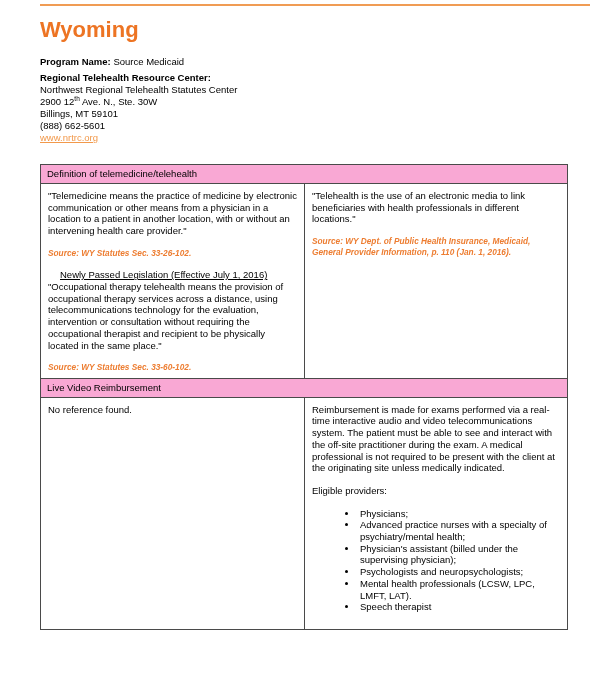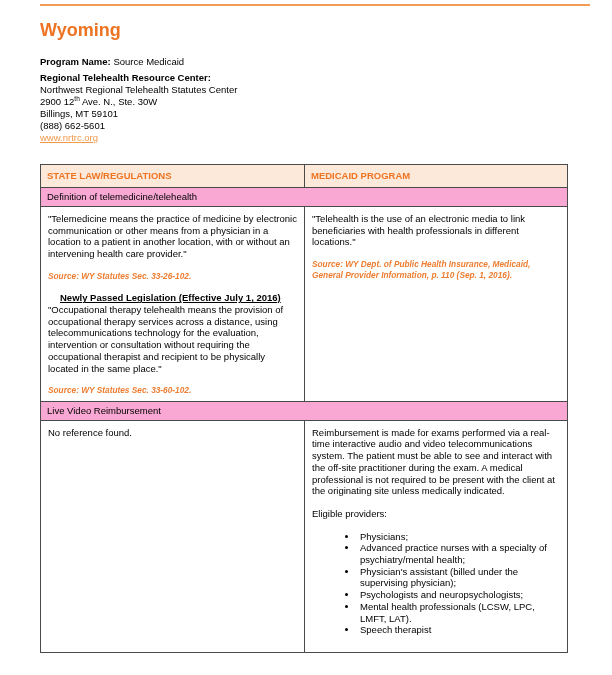--- a/index.html
+++ b/index.html
@@ -14,21 +14,21 @@
   }
   .page { position: relative; width: 612px; height: 675px; }
   .top-rule {
     position: absolute; left: 40px; top: 4px;
     width: 550px; height: 2px;
     background: #F09C54;
   }
   .content { padding: 14px 40px 0 40px; }
   h1.title {
     margin: 4px 0 0 0;
-    font-size: 18px; line-height: 24px;
+    font-size: 22px; line-height: 24px;
     font-weight: bold;
     color: #ED7423;
   }
   .info { margin: 14px 0 0 0; font-size: 9.5px; line-height: 12px; }
   .info .b { font-weight: bold; }
   .addr-block { margin: 4px 0 0 0; font-size: 9.5px; line-height: 12px; }
   .addr-block p { margin: 0; }
   .addr-block .b { font-weight: bold; }
   sup { font-size: 6.5px; vertical-align: super; line-height: 0; }
   a.site-link { color: #F2994B; text-decoration: underline; cursor: pointer; }
@@ -65,21 +65,21 @@
     padding: 6px 7px 5px 7px;
   }
   td.cell p { margin: 0 0 11px 0; }
   td.cell p.tight { margin: 0; }
   .source {
     color: #ED7D31;
     font-weight: bold;
     font-style: italic;
     font-size: 8.3px; line-height: 10.5px;
   }
-  .subhead { font-weight: bold; text-decoration: underline; padding-left: 12px; }
+  .subhead { font-weight: normal; text-decoration: underline; padding-left: 12px; }
   ul.providers {
     margin: 0 0 11px 0;
     padding: 0 0 0 46px;
     list-style-type: disc;
   }
   ul.providers li { margin: 0; padding-left: 2px; }
 </style>
 </head>
 <body>
 
@@ -100,39 +100,35 @@
       <p>(888) 662-5601</p>
       <p><a class="site-link">www.nrtrc.org</a></p>
     </div>
 
     <table class="law-table">
       <colgroup>
           <col class="c-left">
           <col class="c-right">
         </colgroup>
       <tbody>
-          <tr>
-        <th class="col-head">STATE LAW/REGULATIONS</th>
-        <th class="col-head">MEDICAID PROGRAM</th>
-      </tr>
 
       <tr>
         <td class="section-head" colspan="2">Definition of telemedicine/telehealth</td>
       </tr>
       <tr>
         <td class="cell">
           <p>"Telemedicine means the practice of medicine by electronic communication or other means from a physician in a location to a patient in another location, with or without an intervening health care provider."</p>
           <p class="source">Source: WY Statutes Sec. 33-26-102.</p>
           <p class="subhead tight">Newly Passed Legislation (Effective July 1, 2016)</p>
           <p>"Occupational therapy telehealth means the provision of occupational therapy services across a distance, using telecommunications technology for the evaluation, intervention or consultation without requiring the occupational therapist and recipient to be physically located in the same place."</p>
           <p class="source tight">Source: WY Statutes Sec. 33-60-102.</p>
         </td>
         <td class="cell">
           <p>"Telehealth is the use of an electronic media to link beneficiaries with health professionals in different locations."</p>
-          <p class="source tight">Source: WY Dept. of Public Health Insurance, Medicaid, General Provider Information, p. 110 (Sep. 1, 2016).</p>
+          <p class="source tight">Source: WY Dept. of Public Health Insurance, Medicaid, General Provider Information, p. 110 (Jan. 1, 2016).</p>
         </td>
       </tr>
 
       <tr>
         <td class="section-head" colspan="2">Live Video Reimbursement</td>
       </tr>
       <tr>
         <td class="cell">
           <p class="tight">No reference found.</p>
         </td>

